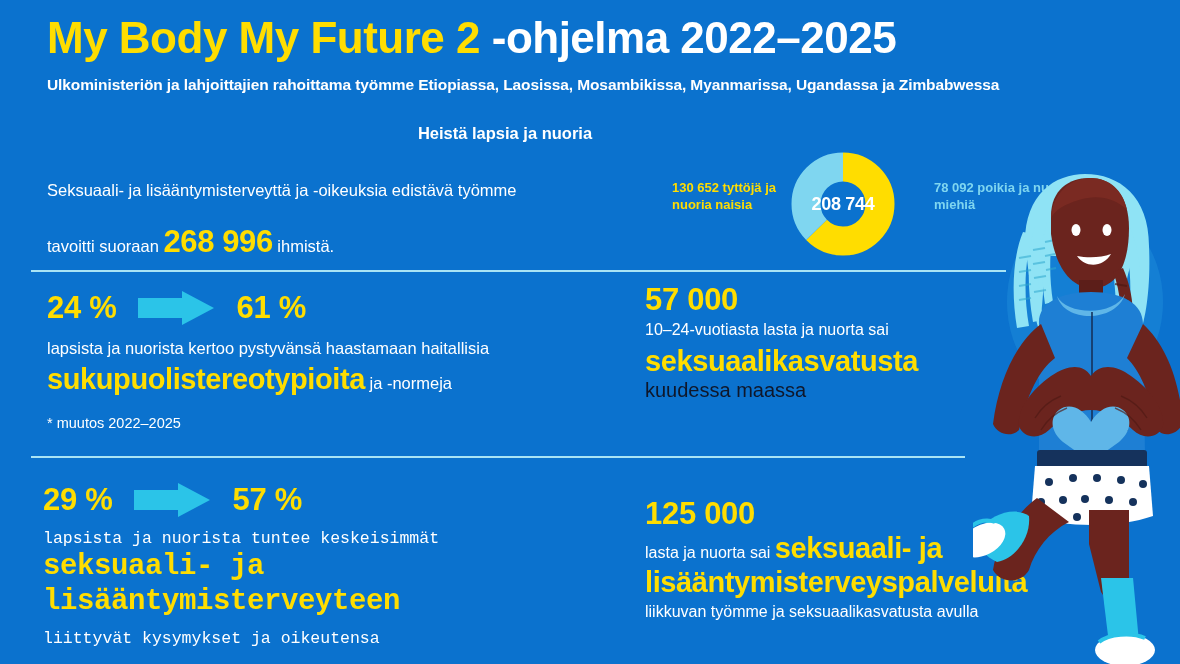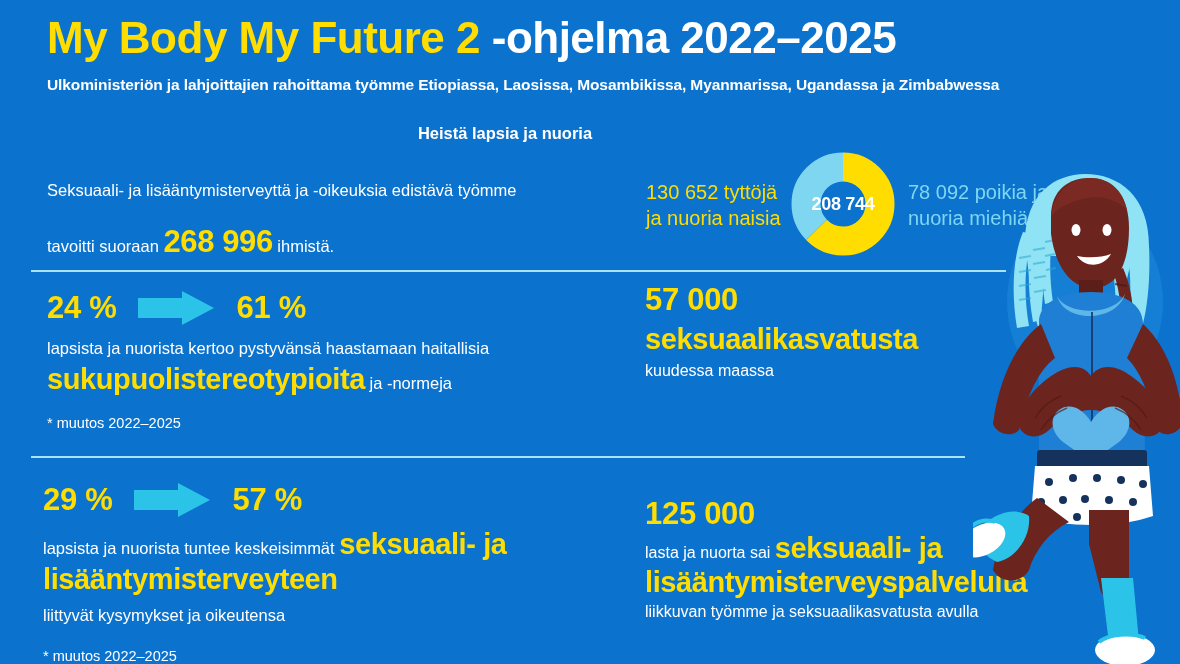--- a/index.html
+++ b/index.html
@@ -94,23 +94,24 @@
     display: flex;
     align-items: center;
     justify-content: center;
     font-size: 18px;
     font-weight: bold;
     color: #FFFFFF;
     letter-spacing: -0.3px;
   }
   .donut-label {
     position: absolute;
-    font-size: 20px;
-    font-weight: normal;
+    font-size: 13px;
+    font-weight: bold;
     line-height: 1.28;
+    margin-left: 26px;
   }
   .donut-label.left {
     left: 646px;
     top: 180px;
     width: 145px;
     color: #FFDD00;
   }
   .donut-label.right {
     left: 908px;
     top: 180px;
@@ -165,25 +166,25 @@
   .stat-left-1 .note { margin-top: 18px; }
 
   
   .stat-right-1 { left: 645px; top: 283px; width: 360px; }
   .stat-right-1 .num {
     font-size: 31px; font-weight: bold; color: #FFDD00; letter-spacing: -0.3px;
     line-height: 1.1;
   }
   .stat-right-1 .sub { color: #FFFFFF; font-size: 16px; margin-top: 4px; }
   .stat-right-1 .hl { display: block; margin-top: 6px; }
-  .stat-right-1 .sub2 { color: #ffffff; font-size: 16px; margin-top: 5px; }
+  .stat-right-1 .sub2 { color: #0f172a; font-size: 20px; }
 
   
   .stat-left-2 { left: 43px; top: 480px; width: 575px; }
-  .stat-left-2 .stat-body { margin-top: 7px; }
+  .stat-left-2 .stat-body { margin-top: 7px; font-family: Liberation Mono, monospace; }
   .stat-left-2 .note { margin-top: 20px; }
   .mixed { line-height: 1.42; }
   .mixed .hl { line-height: 1.2; }
 
   
   .stat-right-2 { left: 645px; top: 498px; width: 480px; }
   .stat-right-2 .num {
     font-size: 31px; font-weight: bold; color: #FFDD00; letter-spacing: -0.3px;
     line-height: 1.05;
   }
@@ -241,20 +242,21 @@
       </svg>
       <span class="pct">61 %</span>
     </div>
     <div class="stat-body">lapsista ja nuorista kertoo pystyvänsä haastamaan haitallisia</div>
     <div class="stat-body line2"><span class="hl">sukupuolistereotypioita</span><span> ja -normeja</span></div>
     <div class="note">* muutos 2022–2025</div>
   </div>
 
   <div class="stat stat-right-1">
     <div class="num">57 000</div>
+    <div class="sub">10–24-vuotiasta lasta ja nuorta sai</div>
     <span class="hl">seksuaalikasvatusta</span>
     <div class="sub2">kuudessa maassa</div>
   </div>
 
   <div class="stat stat-left-2">
     <div class="pct-row">
       <span class="pct">29 %</span>
       <svg class="arrow" viewBox="0 0 76 34">
         <path d="M0 7 H44 V0 L76 17 L44 34 V27 H0 Z" fill="#2BC4E8"></path>
       </svg>

